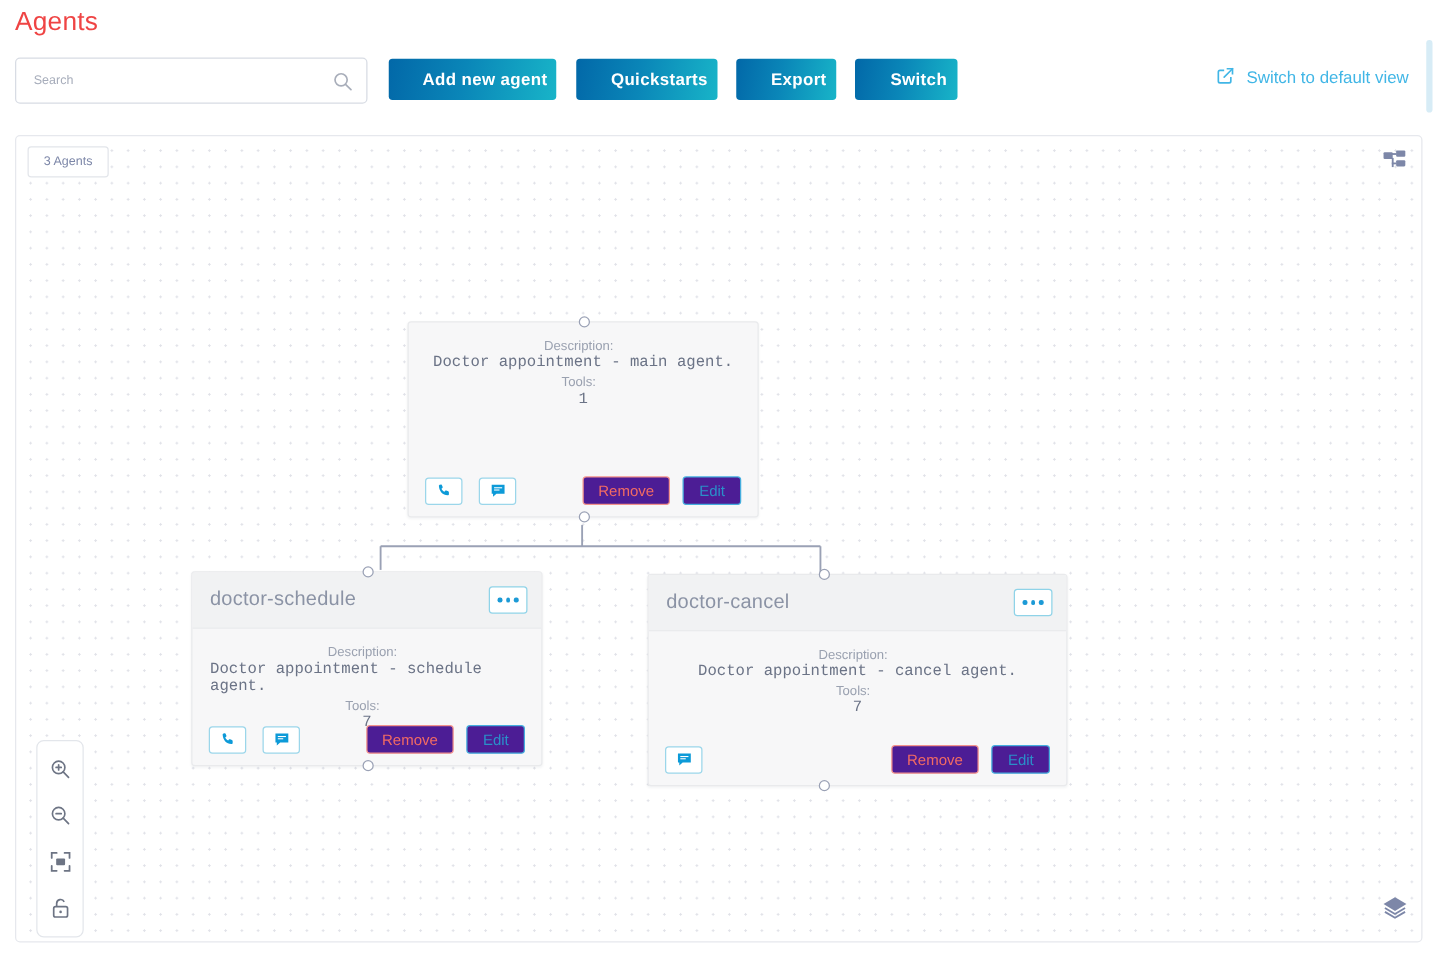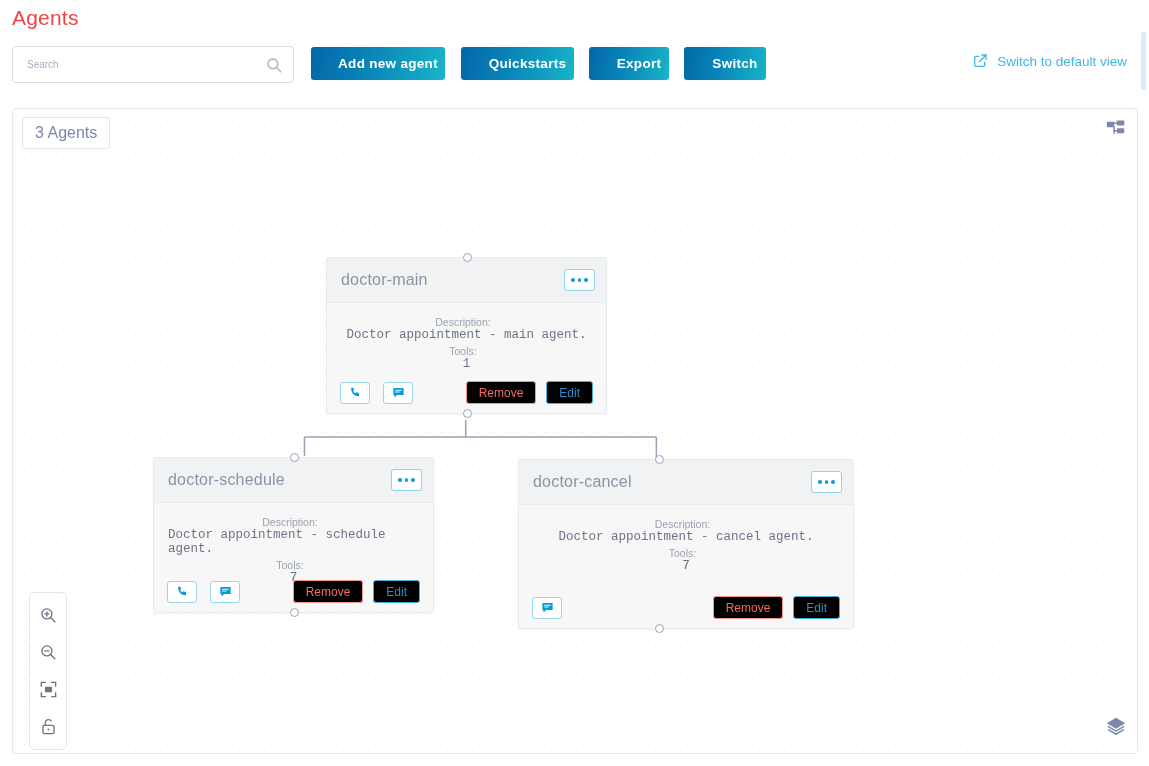--- a/index.html
+++ b/index.html
@@ -108,21 +108,21 @@
   }
 
   .agents-badge {
     position: absolute;
     left: 9px;
     top: 8px;
     background: #fff;
     border: 1px solid #e2e5ea;
     border-radius: 3px;
     padding: 6px 12px;
-    font-size: 16px;
+    font-size: 10px;
     color: #7d87a8;
     z-index: 5;
   }
 
   .tree-icon {
     position: absolute;
     right: 10px;
     top: 10px;
     width: 22px; height: 22px;
     z-index: 5;
@@ -219,21 +219,21 @@
     background: #fff;
     display: flex; align-items: center; justify-content: center;
     margin-right: 13px;
     cursor: pointer;
   }
   .icon-btn svg { width: 13px; height: 13px; display: block; }
   .foot-spacer { flex: 1; }
   .obtn {
     height: 23px;
     border-radius: 3px;
-    background: #000000;
+    background: #4c1d95;
     font-family: "Liberation Sans", sans-serif;
     font-size: 12px;
     cursor: pointer;
     padding: 0 12px;
   }
   .obtn.remove { border: 1px solid #f4928c; color: #f26b63; margin-right: 10px; }
   .obtn.edit   { border: 1px solid #45aede; color: #2a8fc9; }
 
   .port {
     position: absolute;
@@ -354,28 +354,20 @@
 
       <path d="M292 329 L644.5 329"></path>
 
       <path d="M292 329 L292 348"></path>
 
       <path d="M644.5 329 L644.5 350"></path>
     </g>
   </svg>
 
   <div class="node" style="left:313px; top:148px; width:281px; height:157px;">
-    <div class="node-head">
-      <span class="node-title">doctor-main</span>
-      <span class="dots-btn">
-          <i></i>
-          <i></i>
-          <i></i>
-        </span>
-    </div>
     <div class="node-body">
       <div class="meta-row">
         <span class="meta-k">Description:</span>
         <span class="meta-v">Doctor appointment - main agent.</span>
       </div>
       <div class="meta-row">
         <span class="meta-k">Tools:</span>
         <span class="meta-v">1</span>
       </div>
     </div>

